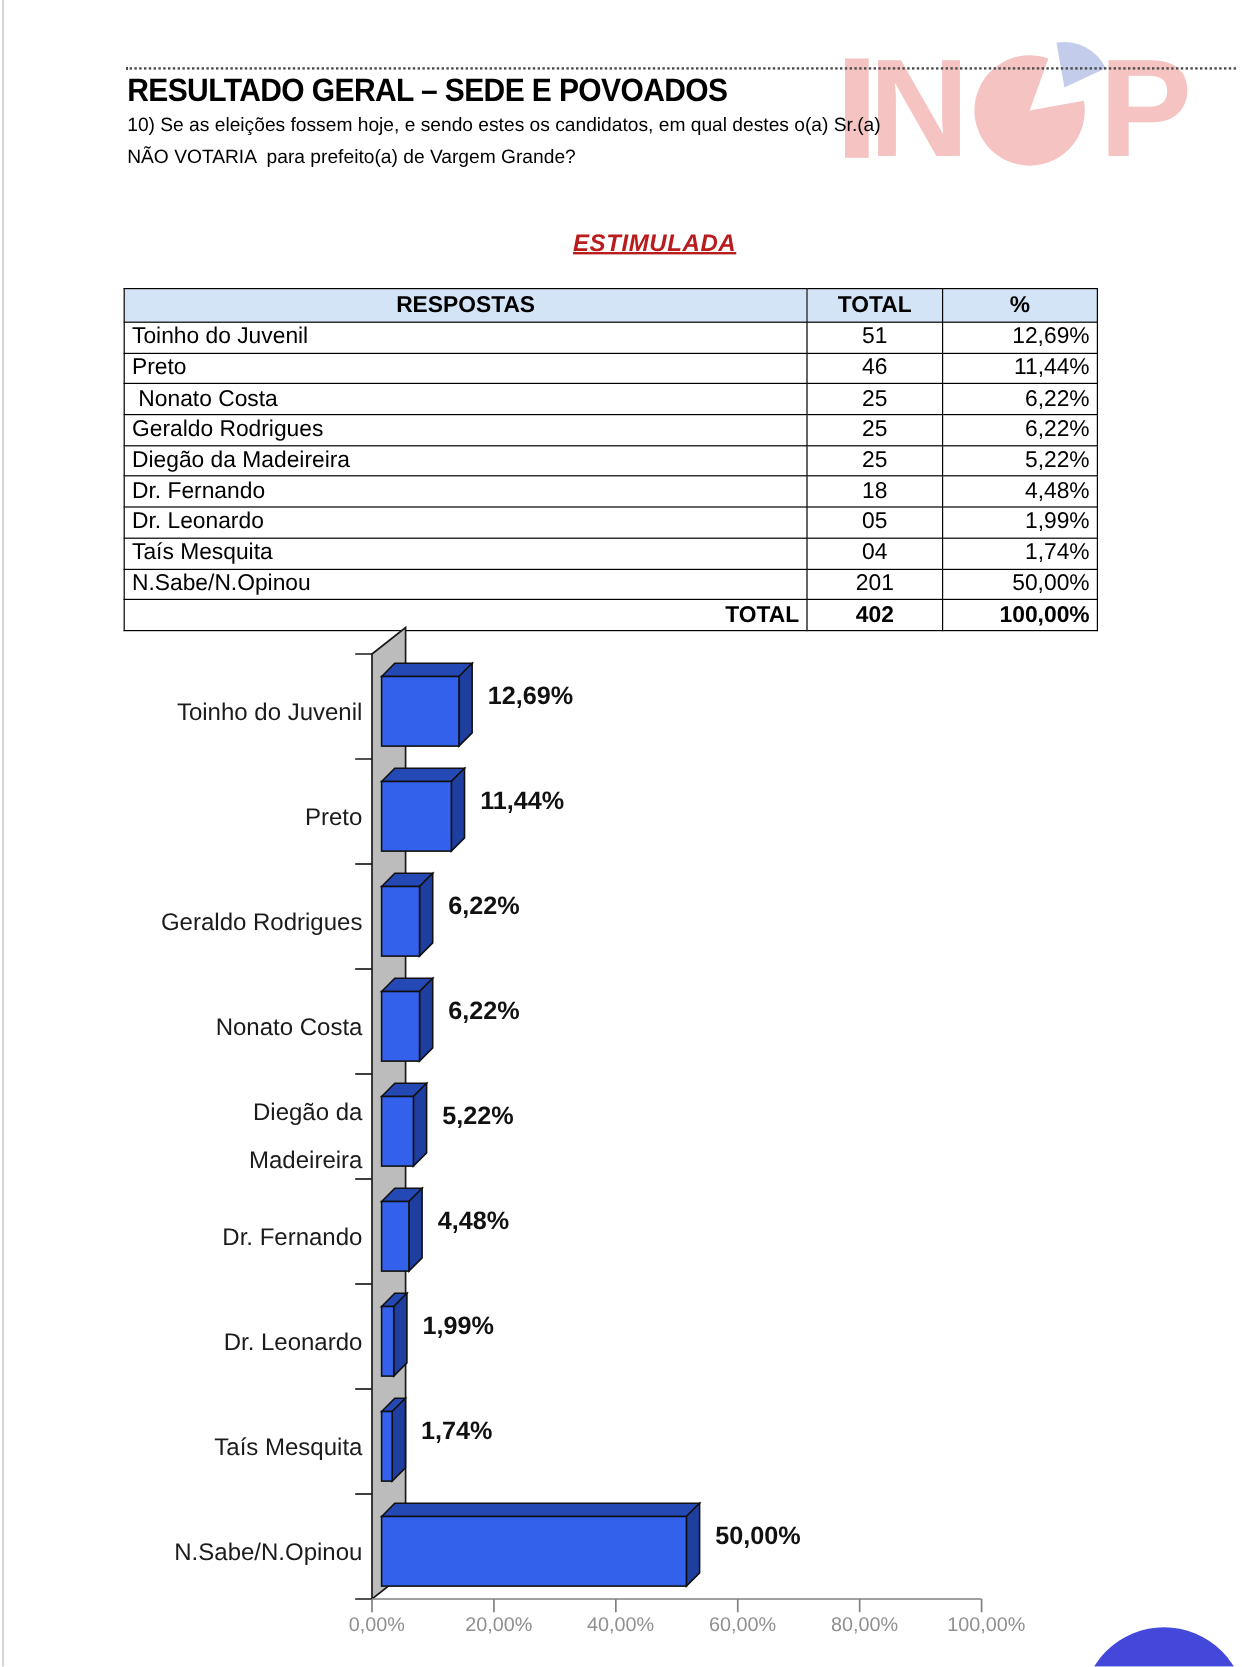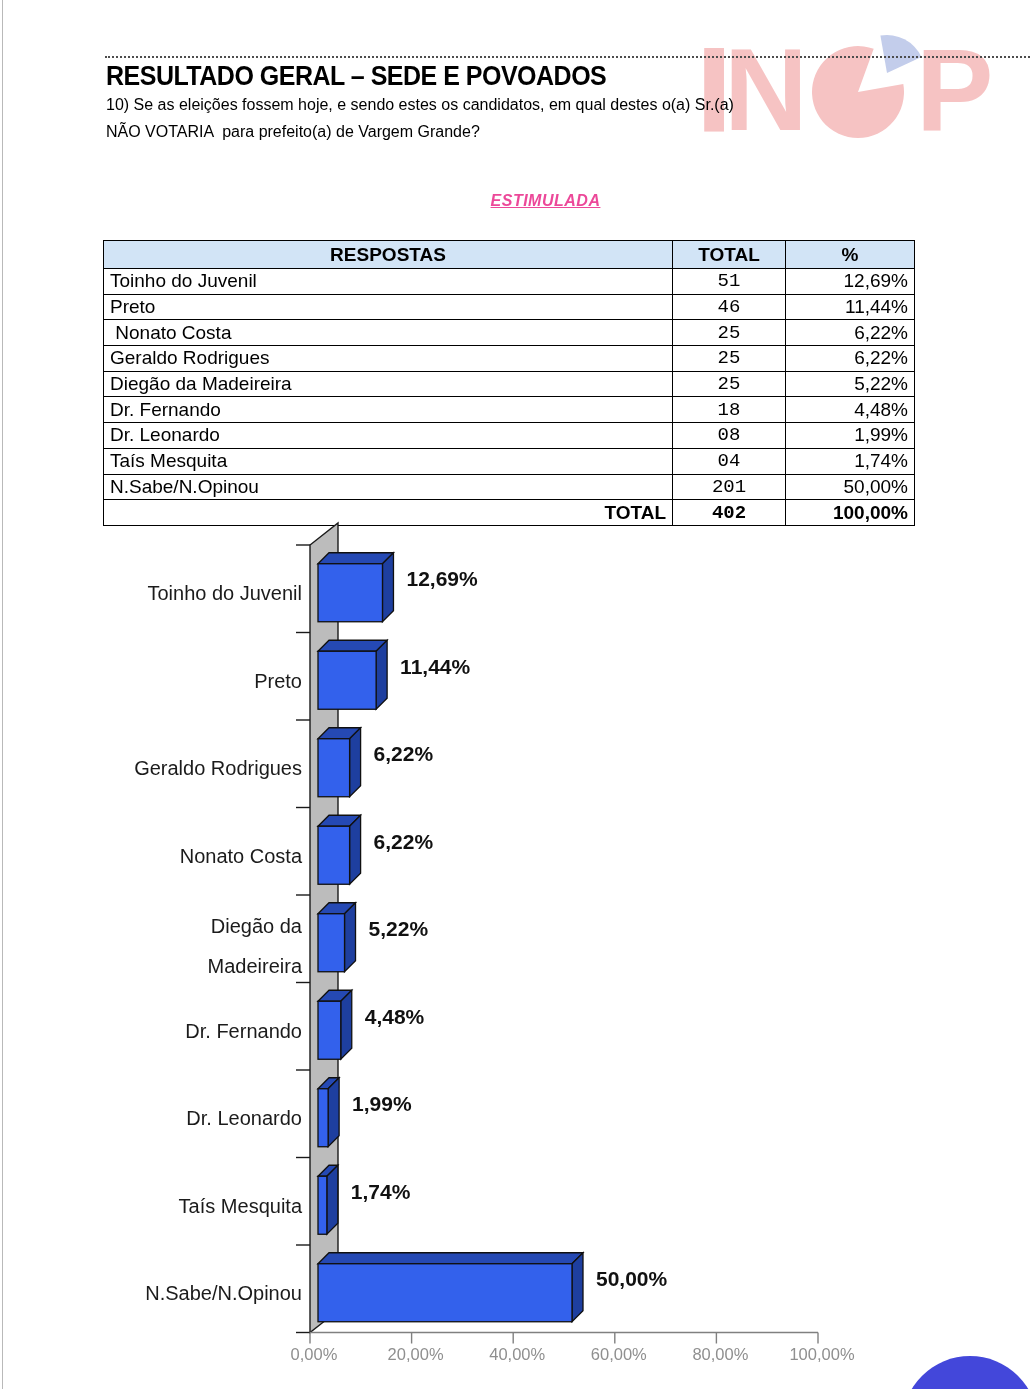--- a/index.html
+++ b/index.html
@@ -13,32 +13,32 @@
   .page-title{
     position:absolute;left:106px;top:60px;font-size:25px;font-weight:bold;
     letter-spacing:-0.5px;transform:scaleY(1.08);transform-origin:left top;white-space:nowrap;
   }
   .question{
     position:absolute;left:106px;top:92px;width:870px;font-size:16px;line-height:26.5px;
     white-space:pre-wrap;
   }
   .section-label-wrap{position:absolute;left:140px;top:192px;width:811px;text-align:center;}
   .section-label{
-    font-size:16px;font-weight:bold;font-style:italic;text-decoration:underline;color:#ec4899;
+    font-size:20px;font-weight:bold;font-style:italic;text-decoration:underline;color:#b91c1c;
     letter-spacing:0.5px;
   }
   table.results{
     position:absolute;left:103px;top:240px;width:811px;border-collapse:collapse;
     table-layout:fixed;font-size:19px;
   }
   table.results th,table.results td{border:1.5px solid #000;padding:0 6px;overflow:hidden;margin-top:48px;}
   table.results th{background:#d2e4f6;height:27px;font-weight:bold;text-align:center;}
   table.results td{height:24.7px;white-space:pre;}
   td.c-name{text-align:left;}
-  td.c-total{text-align:center;font-family:Liberation Mono, monospace;}
+  td.c-total{text-align:center;}
   td.c-pct{text-align:right;}
   tr.total-row td{font-weight:bold;}
   tr.total-row td.c-name{text-align:right;}
   .chart-svg{position:absolute;left:0;top:520px;}
   .chart-svg text{font-family:"Liberation Sans",sans-serif;}
   .logo-svg text{font-family:"Liberation Sans",sans-serif;font-weight:bold;}
 </style>
 </head>
 <body>
 
@@ -104,21 +104,21 @@
         <td class="c-total">25</td>
         <td class="c-pct">5,22%</td>
       </tr>
       <tr>
         <td class="c-name">Dr. Fernando</td>
         <td class="c-total">18</td>
         <td class="c-pct">4,48%</td>
       </tr>
       <tr>
         <td class="c-name">Dr. Leonardo</td>
-        <td class="c-total">08</td>
+        <td class="c-total">05</td>
         <td class="c-pct">1,99%</td>
       </tr>
       <tr>
         <td class="c-name">Taís Mesquita</td>
         <td class="c-total">04</td>
         <td class="c-pct">1,74%</td>
       </tr>
       <tr>
         <td class="c-name">N.Sabe/N.Opinou</td>
         <td class="c-total">201</td>

